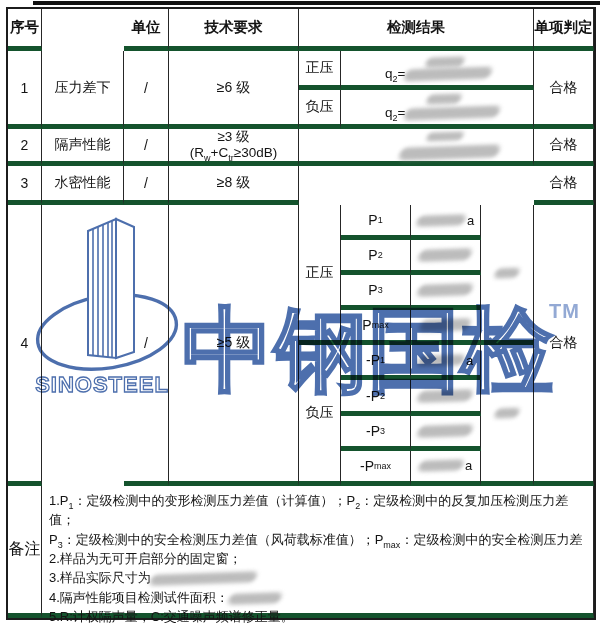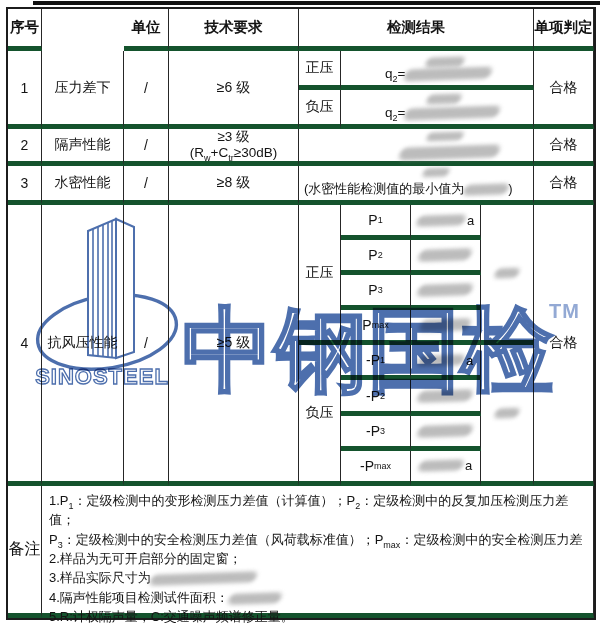--- a/index.html
+++ b/index.html
@@ -7,21 +7,21 @@
        font-family:"Liberation Sans","DejaVu Sans",sans-serif;color:#141414;}
   .page{position:absolute;inset:0;background:#fff;}
 
   
   .logo-layer{position:absolute;inset:0;z-index:1;pointer-events:none;}
   .brand-layer{position:absolute;inset:0;z-index:3;pointer-events:none;mix-blend-mode:multiply;}
   .brand-text{position:absolute;left:182px;top:288px;font-size:92px;font-weight:700;
               white-space:nowrap;letter-spacing:1px;color:transparent;
               -webkit-text-stroke:2.4px #4d6fad;line-height:1.1;margin-top:12px;}
   .tm-mark{position:absolute;left:549px;top:300px;font-size:20px;font-weight:700;color:#93a9d4;letter-spacing:1px;}
-  .sinosteel{position:absolute;left:24px;top:364px;width:156px;text-align:center;
+  .sinosteel{position:absolute;left:24px;top:372px;width:156px;text-align:center;
              font-size:22px;font-weight:800;letter-spacing:1px;color:#ffffff;
              -webkit-text-stroke:1.3px #4d6fad;}
 
   
   .report-table{position:absolute;left:6px;top:7px;z-index:2;border:2px solid #1c1c1c;
       display:grid;background:transparent;
       grid-template-columns:34px 82px 45px 130px 42px 70px 70px 53px 60px;
       grid-template-rows:42px 39px 39px 37px 39px repeat(8,35.1px) 132px;}
   .top-rule{position:absolute;left:33px;top:1px;width:567px;height:4px;background:#111;z-index:4;}
   .cell{border-right:1px solid #262626;border-bottom:5px solid #14532d;
@@ -100,28 +100,23 @@
     <div class="cell rel" style="grid-area:4/5/5/9">
       <span class="smudge abs" style="left:128px;top:3px;width:36px;height:9px"></span>
       <span class="smudge abs" style="left:101px;top:17px;width:99px;height:13px"></span>
     </div>
     <div class="cell" style="grid-area:4/9/5/10">合格</div>
 
     <div class="cell" style="grid-area:5/1/6/2">3</div>
     <div class="cell" style="grid-area:5/2/6/3">水密性能</div>
     <div class="cell" style="grid-area:5/3/6/4">/</div>
     <div class="cell" style="grid-area:5/4/6/5">≥8 级</div>
-    <div class="cell rel" style="grid-area:5/5/6/9">
-      <span class="smudge abs" style="left:124px;top:2px;width:26px;height:9px"></span>
-      <span class="abs small" style="left:5px;bottom:2px;white-space:nowrap"><span>(水密性能检测值的最小值为</span><span class="smudge" style="width:44px;height:11px;vertical-align:middle"></span><span>)</span></span>
-    </div>
     <div class="cell" style="grid-area:5/9/6/10">合格</div>
 
     <div class="cell" style="grid-area:6/1/14/2">4</div>
-    <div class="cell" style="grid-area:6/2/14/3">抗风压性能</div>
     <div class="cell" style="grid-area:6/3/14/4">/</div>
     <div class="cell" style="grid-area:6/4/14/5">≥5 级</div>
     <div class="cell" style="grid-area:6/5/10/6">正压</div>
     <div class="cell" style="grid-area:10/5/14/6">负压</div>
 
     <div class="cell" style="grid-area:6/6/7/7">P<sub>1</sub></div>
     <div class="cell valcell" style="grid-area:6/7/7/8">
         <span class="smudge" style="width:48px;height:11px"></span>
         <span>a</span>
       </div>

